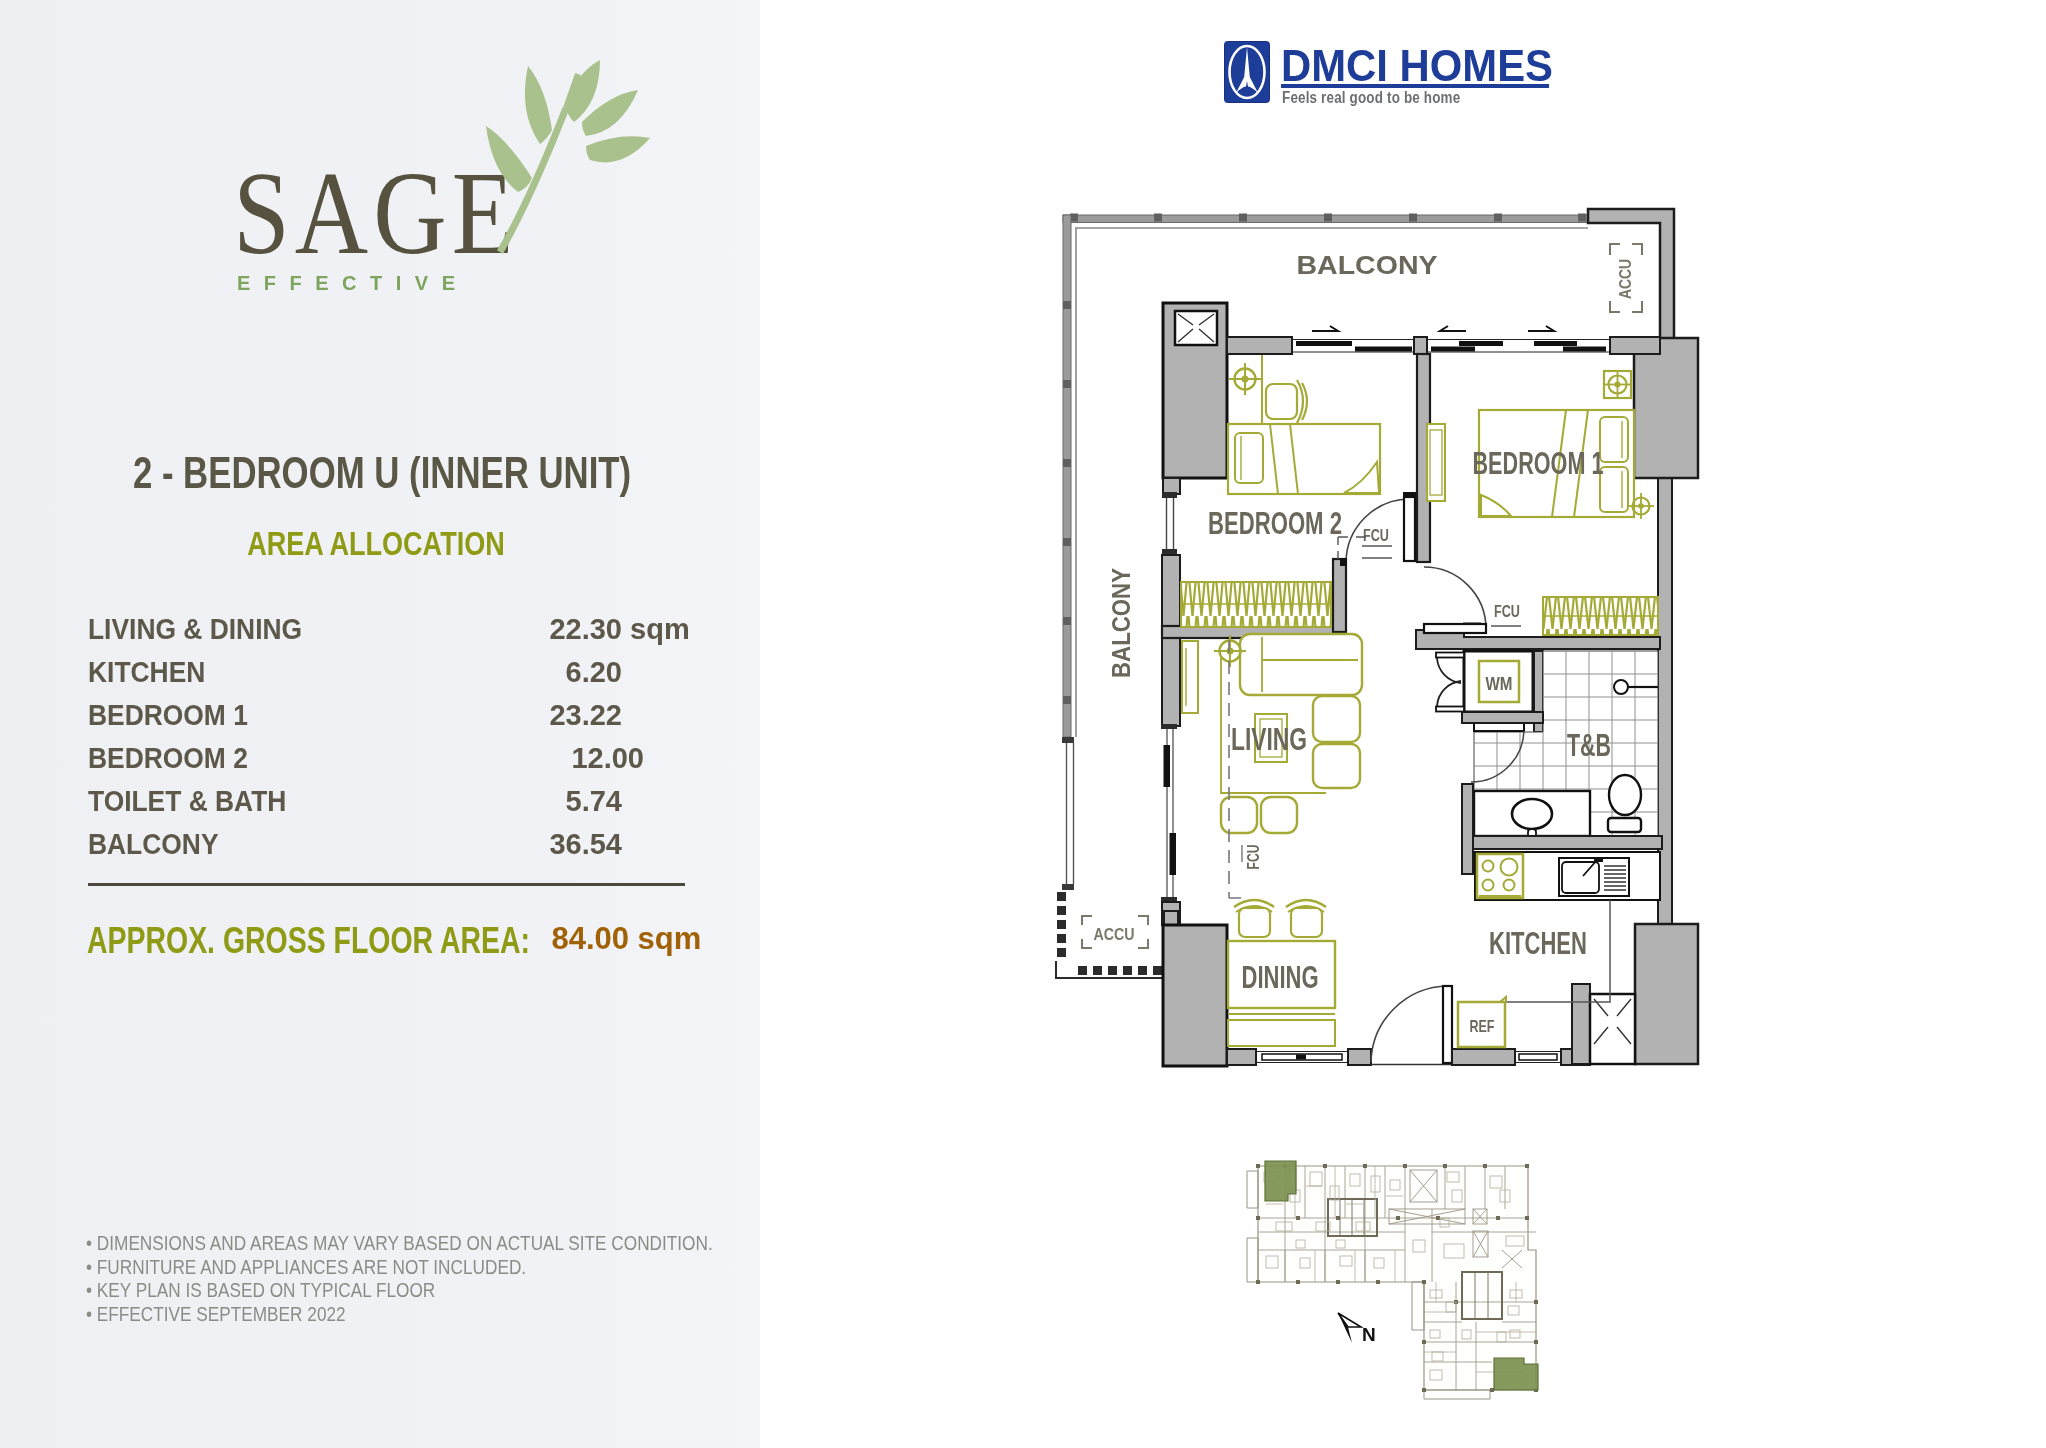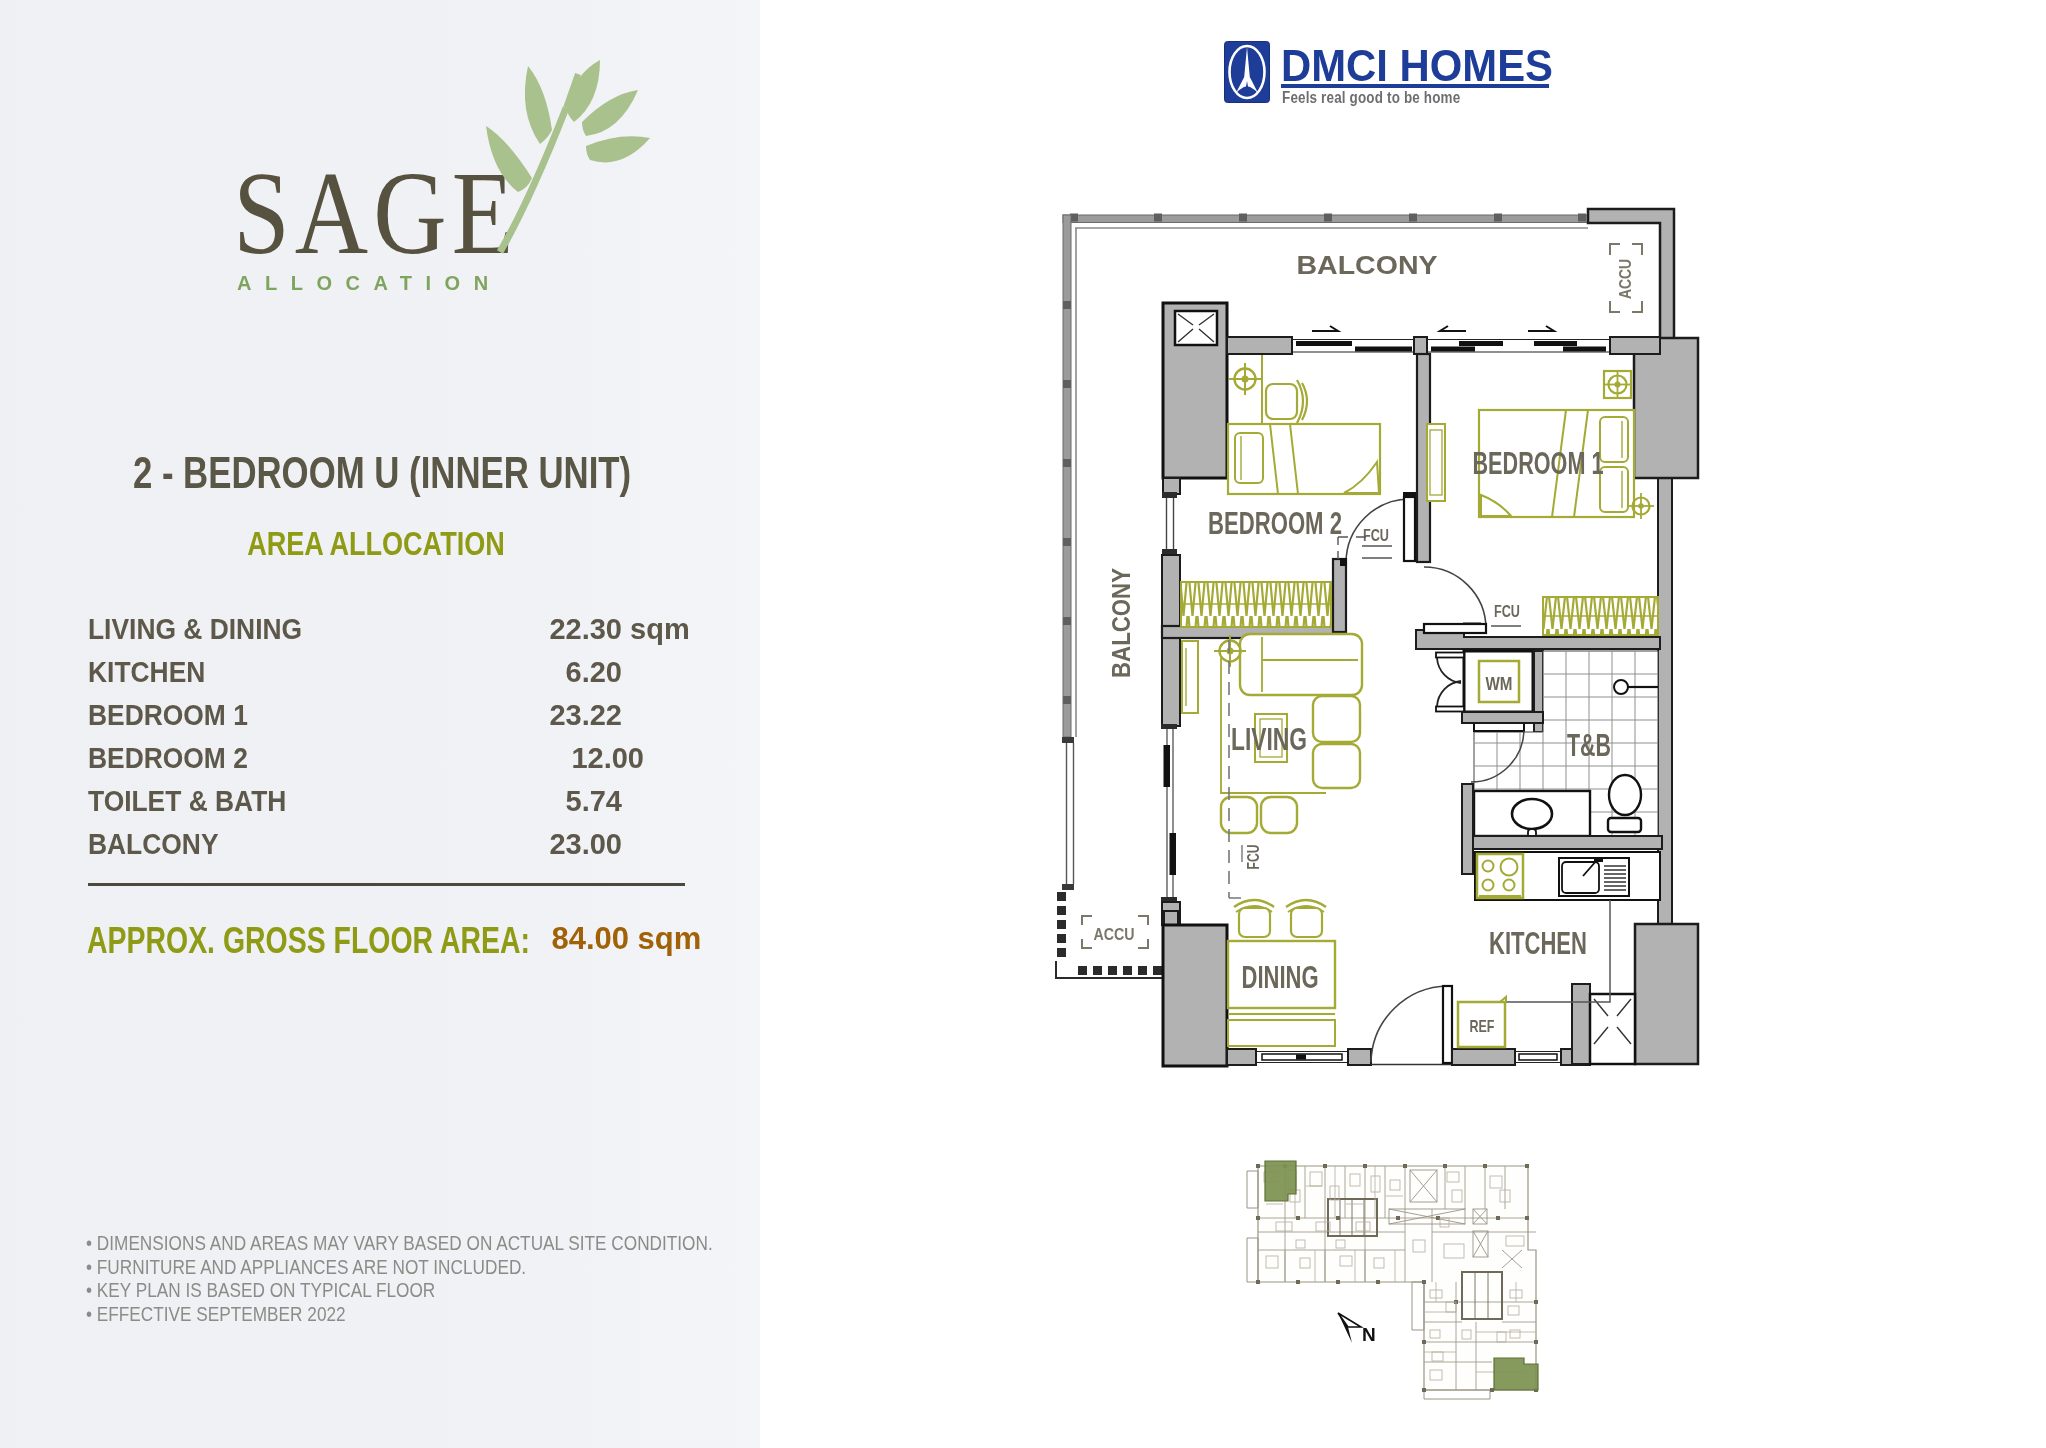--- a/index.html
+++ b/index.html
@@ -18,21 +18,21 @@
 <svg class="abs" style="left:470px;top:60px;" width="220" height="210" viewBox="0 0 220 210">
   <path d="M30 192 Q60 140 96 48" stroke="#a9c18c" stroke-width="7" fill="none"></path>
   <path d="M96 48 L108 14" stroke="#a9c18c" stroke-width="6" fill="none"></path>
   <path d="M62 118 Q38 80 16 66 Q22 112 48 132 Q58 128 62 118 Z" fill="#a9c18c"></path>
   <path d="M82 70 Q76 28 58 6 Q48 52 70 84 Q78 78 82 70 Z" fill="#a9c18c"></path>
   <path d="M96 48 Q104 14 130 0 Q130 42 104 62 Q98 56 96 48 Z" fill="#a9c18c"></path>
   <path d="M112 62 Q140 34 168 30 Q150 72 116 76 Q112 70 112 62 Z" fill="#a9c18c"></path>
   <path d="M116 86 Q150 72 180 78 Q152 110 120 100 Q116 94 116 86 Z" fill="#a9c18c"></path>
 </svg>
 
-<div class="abs b" style="left:237px;top:272px;font-size:20px;color:#7ea45e;letter-spacing:13.5px;">ALLOCATION</div>
+<div class="abs b" style="left:237px;top:272px;font-size:20px;color:#7ea45e;letter-spacing:13.5px;">EFFECTIVE</div>
 
 <div class="abs b" style="left:0;top:448px;width:764px;text-align:center;font-size:44px;color:#5b5747;transform:scaleX(0.79);white-space:nowrap;">2 - BEDROOM U (INNER UNIT)</div>
 
 <div class="abs b" style="left:0;top:525px;width:752px;text-align:center;font-size:33px;color:#8f9b15;transform:scaleX(0.82);white-space:nowrap;">AREA ALLOCATION</div>
 
 <div class="abs b" style="left:88px;top:613px;font-size:29px;color:#5d584a;"><span style="display:inline-block;transform:scaleX(0.91);transform-origin:left;white-space:nowrap;">LIVING &amp; DINING</span></div>
 <div class="abs b" style="left:380px;top:613px;width:242px;text-align:right;font-size:29px;color:#5d584a;">22.30<span style="position:absolute;left:100%;white-space:pre;"> sqm</span></div>
 
 <div class="abs b" style="left:88px;top:656px;font-size:29px;color:#5d584a;"><span style="display:inline-block;transform:scaleX(0.91);transform-origin:left;white-space:nowrap;">KITCHEN</span></div>
 <div class="abs b" style="left:380px;top:656px;width:242px;text-align:right;font-size:29px;color:#5d584a;">6.20</div>
@@ -40,21 +40,21 @@
 <div class="abs b" style="left:88px;top:699px;font-size:29px;color:#5d584a;"><span style="display:inline-block;transform:scaleX(0.91);transform-origin:left;white-space:nowrap;">BEDROOM 1</span></div>
 <div class="abs b" style="left:380px;top:699px;width:242px;text-align:right;font-size:29px;color:#5d584a;">23.22</div>
 
 <div class="abs b" style="left:88px;top:742px;font-size:29px;color:#5d584a;"><span style="display:inline-block;transform:scaleX(0.91);transform-origin:left;white-space:nowrap;">BEDROOM 2</span></div>
 <div class="abs b" style="left:402px;top:742px;width:242px;text-align:right;font-size:29px;color:#5d584a;">12.00</div>
 
 <div class="abs b" style="left:88px;top:785px;font-size:29px;color:#5d584a;"><span style="display:inline-block;transform:scaleX(0.91);transform-origin:left;white-space:nowrap;">TOILET &amp; BATH</span></div>
 <div class="abs b" style="left:380px;top:785px;width:242px;text-align:right;font-size:29px;color:#5d584a;">5.74</div>
 
 <div class="abs b" style="left:88px;top:828px;font-size:29px;color:#5d584a;"><span style="display:inline-block;transform:scaleX(0.91);transform-origin:left;white-space:nowrap;">BALCONY</span></div>
-<div class="abs b" style="left:380px;top:828px;width:242px;text-align:right;font-size:29px;color:#5d584a;">23.00</div>
+<div class="abs b" style="left:380px;top:828px;width:242px;text-align:right;font-size:29px;color:#5d584a;">36.54</div>
 
 <div class="abs" style="left:88px;top:883px;width:597px;height:3px;background:#4c483d;"></div>
 
 <div class="abs b" style="left:87px;top:920px;font-size:36px;color:#8f9b15;"><span style="display:inline-block;transform:scaleX(0.79);transform-origin:left;white-space:nowrap;">APPROX. GROSS FLOOR AREA:</span></div>
 <div class="abs b" style="left:380px;top:921px;width:249px;text-align:right;font-size:31px;color:#a16207;">84.00<span style="position:absolute;left:100%;white-space:pre;"> sqm</span></div>
 
 <div class="abs" style="left:86px;top:1231px;font-size:20.5px;line-height:23.7px;color:#8c8c87;white-space:nowrap;transform:scaleX(0.84);transform-origin:left top;">
 • DIMENSIONS AND AREAS MAY VARY BASED ON ACTUAL SITE CONDITION.<br>
 • FURNITURE AND APPLIANCES ARE NOT INCLUDED.<br>
 • KEY PLAN IS BASED ON TYPICAL FLOOR<br>

